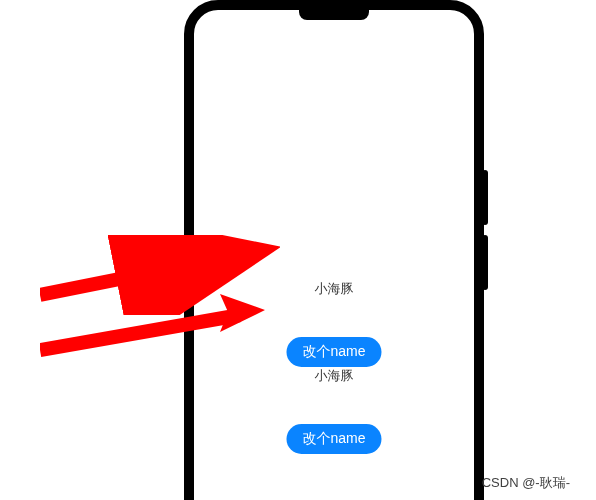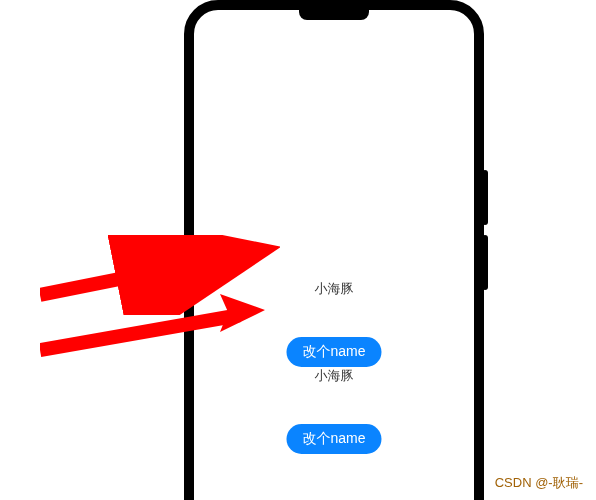--- a/index.html
+++ b/index.html
@@ -67,24 +67,24 @@
       margin-top: 39px;
     }
     .arrow {
       position: absolute;
       pointer-events: none;
     }
     .arrow.a1 { left: 40px; top: 235px; }
     .arrow.a2 { left: 40px; top: 290px; }
     .watermark {
       position: absolute;
-      right: 13px;
+      right: 26px;
       bottom: 8px;
       font-size: 13px;
-      color: #a16207;
+      color: #404040;
       font-family: Arial, sans-serif;
     }
   </style>
 </head>
 <body>
 
 <div class="phone-frame">
   <div class="notch"></div>
   <div class="side-button b1"></div>
   <div class="side-button b2"></div>

